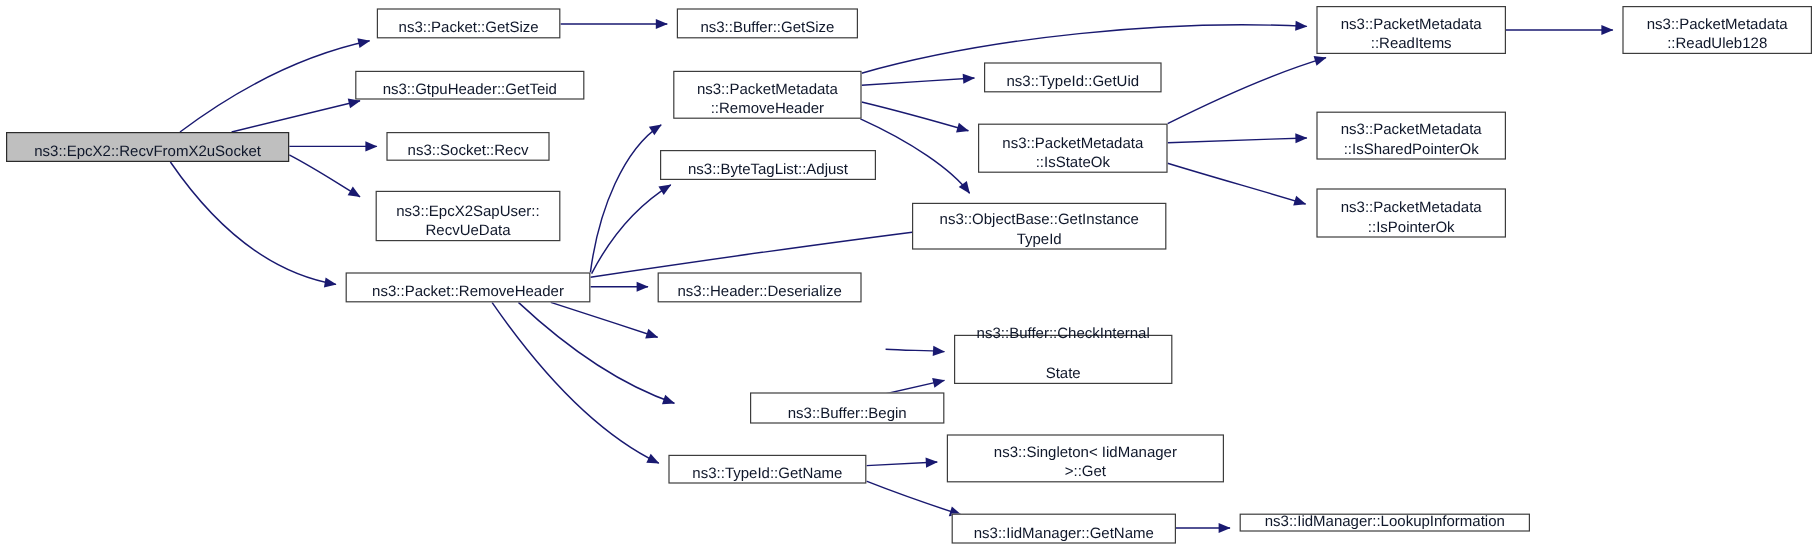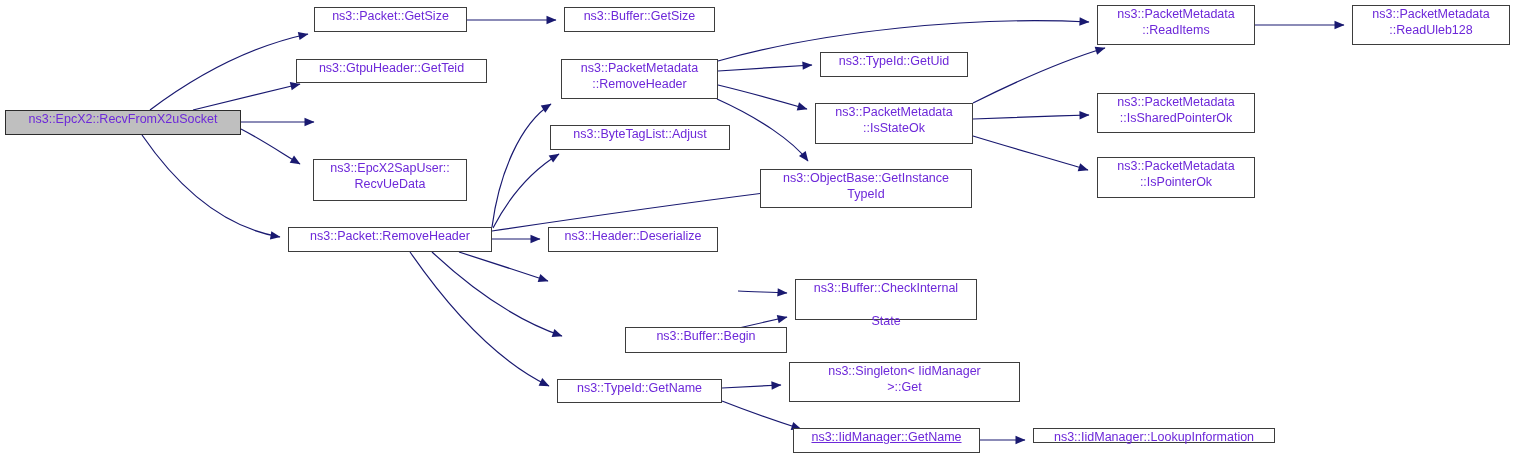--- a/index.html
+++ b/index.html
@@ -26,24 +26,24 @@
     fill: none;
     stroke: var(--edge-color, #191970);
     stroke-width: 1.2;
   }
   .node {
     position: absolute;
     box-sizing: border-box;
     display: flex;
     flex-direction: column;
     align-items: center;
-    justify-content: flex-start;
+    justify-content: flex-end;
     background: #ffffff;
     border: 1.2px solid #3d3d3d;
-    color: #6d28d9;
+    color: #0f172a;
     font-size: 12.5px;
     line-height: 16px;
     text-align: center;
     white-space: nowrap;
     cursor: pointer;
   }
   .node.root {
     background: var(--root-fill, #bfbfbf);
     border: 1.8px solid #2b2b2b;
     cursor: default;
@@ -93,20 +93,23 @@
 
 <div class="node root" style="left: 5px; top: 110px; width: 236px; height: 25px;">
       <span class="node-line">ns3::EpcX2::RecvFromX2uSocket</span>
     </div>
     <div class="node" style="left: 314px; top: 7px; width: 153px; height: 25px;">
       <span class="node-line">ns3::Packet::GetSize</span>
     </div>
     <div class="node" style="left: 296px; top: 59px; width: 191px; height: 24px;">
       <span class="node-line">ns3::GtpuHeader::GetTeid</span>
     </div>
+    <div class="node" style="left: 322px; top: 110px; width: 136px; height: 24px;">
+      <span class="node-line">ns3::Socket::Recv</span>
+    </div>
     <div class="node" style="left: 313px; top: 159px; width: 154px; height: 42px;">
       <span class="node-line">ns3::EpcX2SapUser::</span>
       <span class="node-line">RecvUeData</span>
     </div>
     <div class="node" style="left: 288px; top: 227px; width: 204px; height: 25px;">
       <span class="node-line">ns3::Packet::RemoveHeader</span>
     </div>
     <div class="node" style="left: 564px; top: 7px; width: 151px; height: 25px;">
       <span class="node-line">ns3::Buffer::GetSize</span>
     </div>
@@ -138,21 +141,21 @@
       <span class="node-line">ns3::TypeId::GetName</span>
     </div>
     <div class="node" style="left: 795px; top: 279px; width: 182px; height: 41px; gap: 17px;">
       <span class="node-line">ns3::Buffer::CheckInternal</span>
       <span class="node-line">State</span>
     </div>
     <div class="node" style="left: 789px; top: 362px; width: 231px; height: 40px;">
       <span class="node-line">ns3::Singleton&lt; IidManager</span>
       <span class="node-line">&gt;::Get</span>
     </div>
-    <div class="node" style="left: 793px; top: 428px; width: 187px; height: 25px; text-decoration: underline;">
+    <div class="node" style="left: 793px; top: 428px; width: 187px; height: 25px;">
       <span class="node-line">ns3::IidManager::GetName</span>
     </div>
     <div class="node" style="left: 1033px; top: 428px; width: 242px; height: 15px;">
       <span class="node-line">ns3::IidManager::LookupInformation</span>
     </div>
     <div class="node" style="left: 1097px; top: 5px; width: 158px; height: 40px;">
       <span class="node-line">ns3::PacketMetadata</span>
       <span class="node-line">::ReadItems</span>
     </div>
     <div class="node" style="left: 1352px; top: 5px; width: 158px; height: 40px;">

